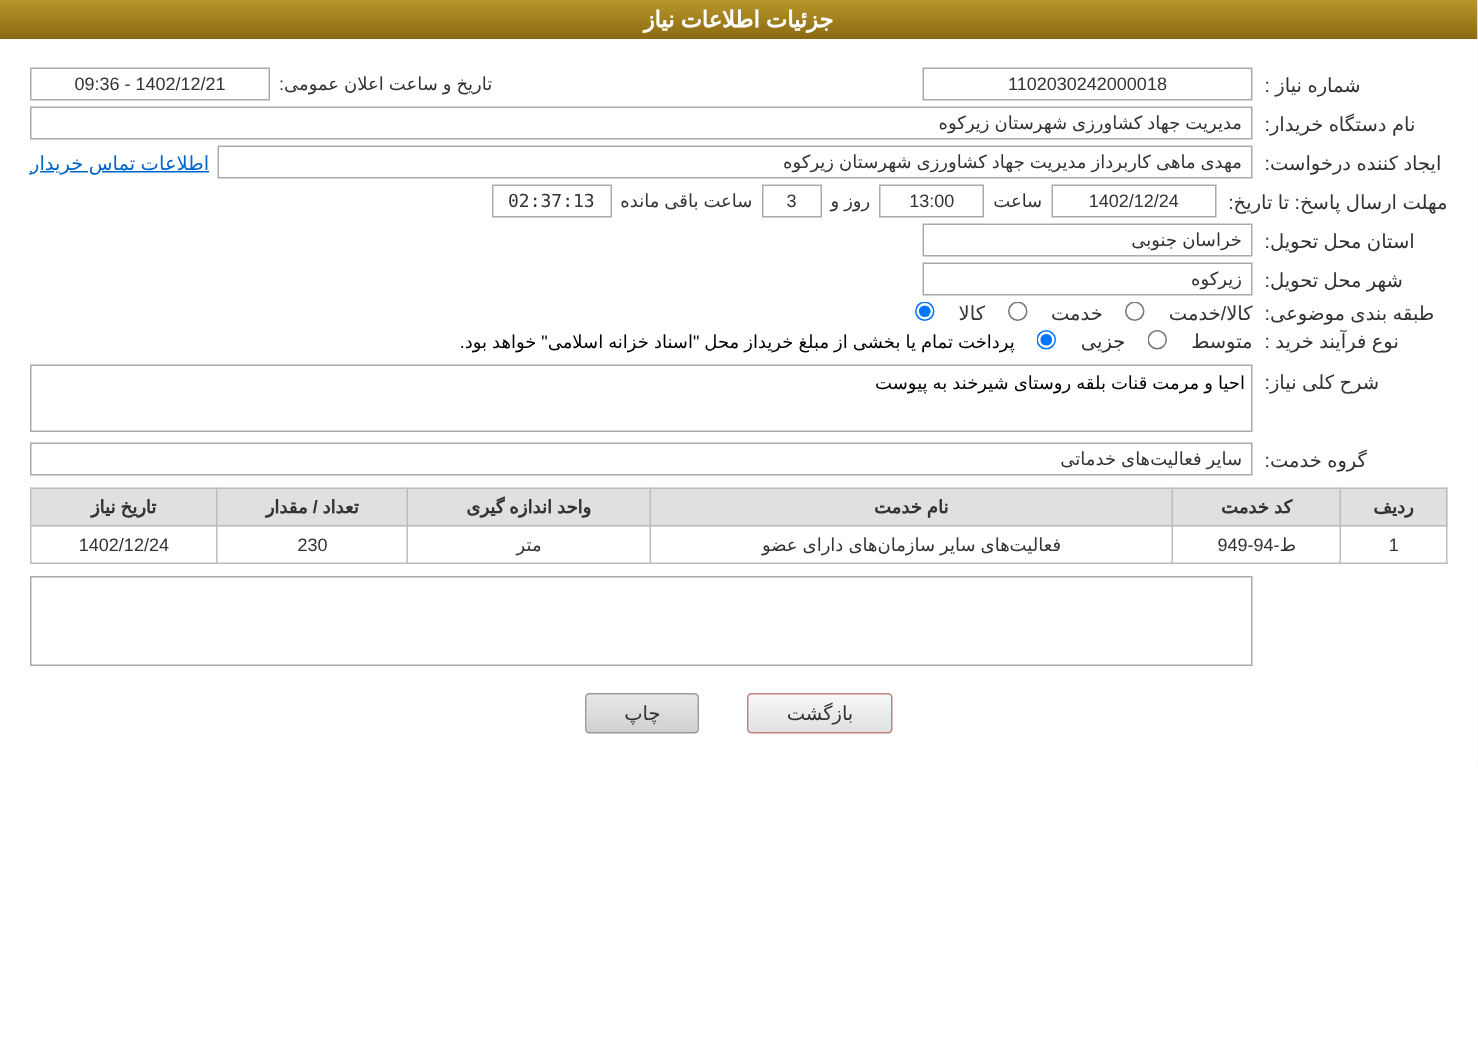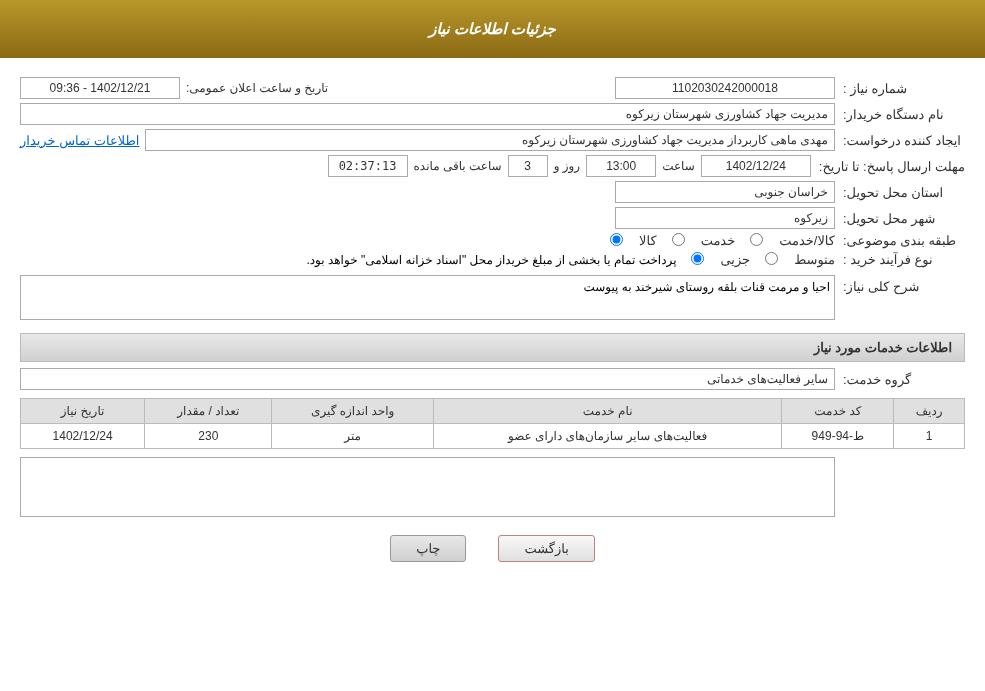--- a/index.html
+++ b/index.html
@@ -13,24 +13,23 @@
     .page-wrapper {
       max-width: 985px;
       margin: 0 auto;
       background: #fff;
       min-height: 691px;
     }
     .header-bar {
       background: linear-gradient(to bottom, #b8972a, #8b6914);
       color: #fff;
       text-align: center;
-      padding: 20px 20px;
+      padding: 4px 20px;
       font-size: 15px;
       font-weight: bold;
-      font-style: italic;
     }
     .content-area {
       padding: 15px 20px;
     }
     .input-box {
       border: 1px solid #aaa;
       background: #fff;
       padding: 3px 6px;
       font-family: Tahoma, Arial, sans-serif;
       font-size: 12px;
@@ -67,21 +66,21 @@
       width: 100%;
       border-collapse: collapse;
       margin: 8px 0;
       font-size: 12px;
     }
     .data-table th {
       background: #e0e0e0;
       border: 1px solid #bbb;
       padding: 5px 8px;
       text-align: center;
-      font-weight: normal;
+      font-weight: bold;
     }
     .data-table td {
       border: 1px solid #bbb;
       padding: 5px 8px;
       text-align: center;
     }
     .data-table tr:nth-child(even) { background: #f9f9f9; }
     .textarea-box {
       width: 100%;
       border: 1px solid #aaa;
@@ -247,23 +246,20 @@
     </div>
 
     <div class="main-row" style="align-items:flex-start; margin-top:8px;">
       <div class="main-label" style="margin-top:4px;">شرح کلی نیاز:</div>
       <div class="main-value">
         <textarea class="textarea-box" rows="2" style="min-height: 45px;">احیا و مرمت قنات بلقه روستای شیرخند به پیوست</textarea>
         
       </div>
     </div>
 
-    <div class="section-header">
-      <span>اطلاعات خدمات مورد نیاز</span>
-    </div>
 
     <div class="main-row">
       <div class="main-label">گروه خدمت:</div>
       <div class="main-value">
         <input class="input-box full" type="text" style="width: 100%; text-align: right;" value="سایر فعالیت‌های خدماتی">
       </div>
     </div>
 
     <table class="data-table">
       <thead>

